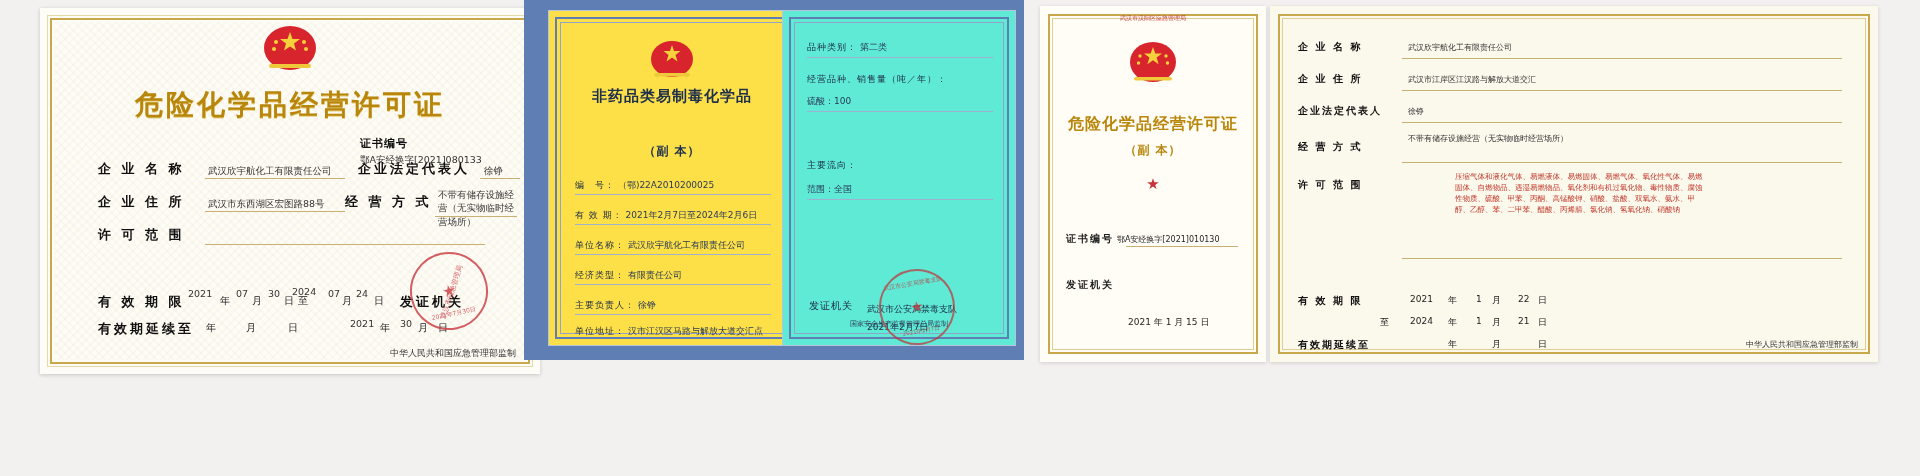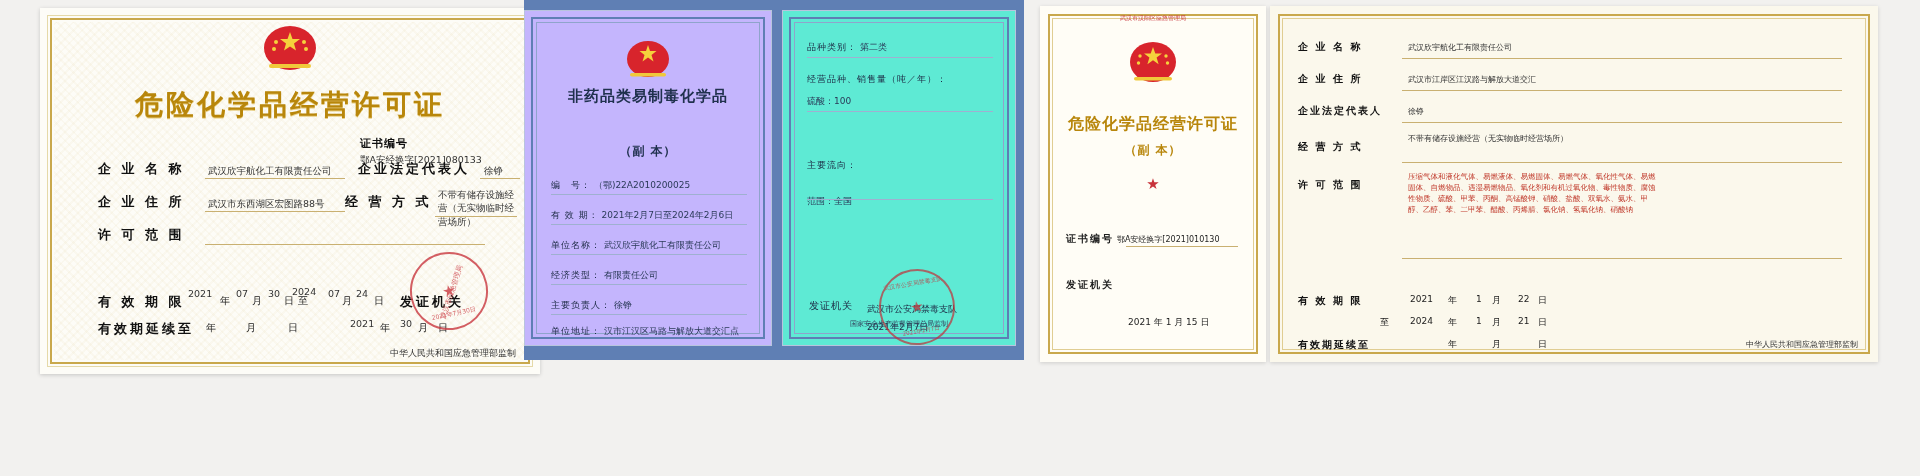--- a/index.html
+++ b/index.html
@@ -102,22 +102,22 @@
     white-space: nowrap;
   }
 
   
   #doc2wrap {
     position: absolute;
     left: 524px; top: 0; width: 500px; height: 360px;
     background: #5f7fb4;
   }
   #doc2 {
-    position: absolute; left: 0; top: 10px; width: 246px; height: 334px;
-    background: #c4b5fd;
+    position: absolute; left: 24px; top: 10px; width: 246px; height: 334px;
+    background: #fde047;
     border: 1px solid #b8c4dd;
   }
   #doc3b {
     position: absolute; left: 258px; top: 10px; width: 232px; height: 334px;
     background: #5eead4;
     border: 1px solid #b8c4dd;
   }
   .bluepanel .bd1 {
     position: absolute; left: 6px; top: 6px; right: 6px; bottom: 6px;
     border: 2px solid #5f7fb4;
@@ -205,20 +205,21 @@
     color: #1b1b1b;
   }
   #doc5 .r .k { font-weight: bold; letter-spacing: 2px; font-size: 10px; color:#111; }
   #doc5 .r .v { font-size: 8px; color: #333; }
   #doc5 .redlist {
     position: absolute;
     font-size: 7.5px;
     line-height: 1.45;
     color: #c0392b;
     width: 250px;
+    margin-left: 47px;
   }
   #doc5 .footer5 {
     position: absolute; right: 20px; bottom: 12px; font-size: 8px; color: #333;
   }
   .hline {
     position: absolute;
     border-bottom: 1px solid #c9b071;
   }
 
   
@@ -378,21 +379,21 @@
         <span class="k">经营品种、销售量（吨／年）：</span>
       </div>
       <div class="fld" style="left:24px; top:84px;">
         <span class="v">硫酸：100</span>
       </div>
       <div class="fld-underline" style="left:24px; top:100px; width:186px;"></div>
 
       <div class="fld" style="left:24px; top:148px;">
         <span class="k">主要流向：</span>
       </div>
-      <div class="fld" style="left:24px; top:184px;">
+      <div class="fld" style="left:24px; top:172px;">
         <span class="v">范围：全国</span>
       </div>
       <div class="fld-underline" style="left:24px; top:188px; width:186px;"></div>
 
       <div class="fld" style="left:26px; top:288px;">
         <span class="k" style="font-size:10px;">发证机关</span>
       </div>
       <div class="fld" style="left:84px; top:292px;">武汉市公安局禁毒支队</div>
       <div class="fld" style="left:84px; top:310px;">2021年2月7日</div>
 

